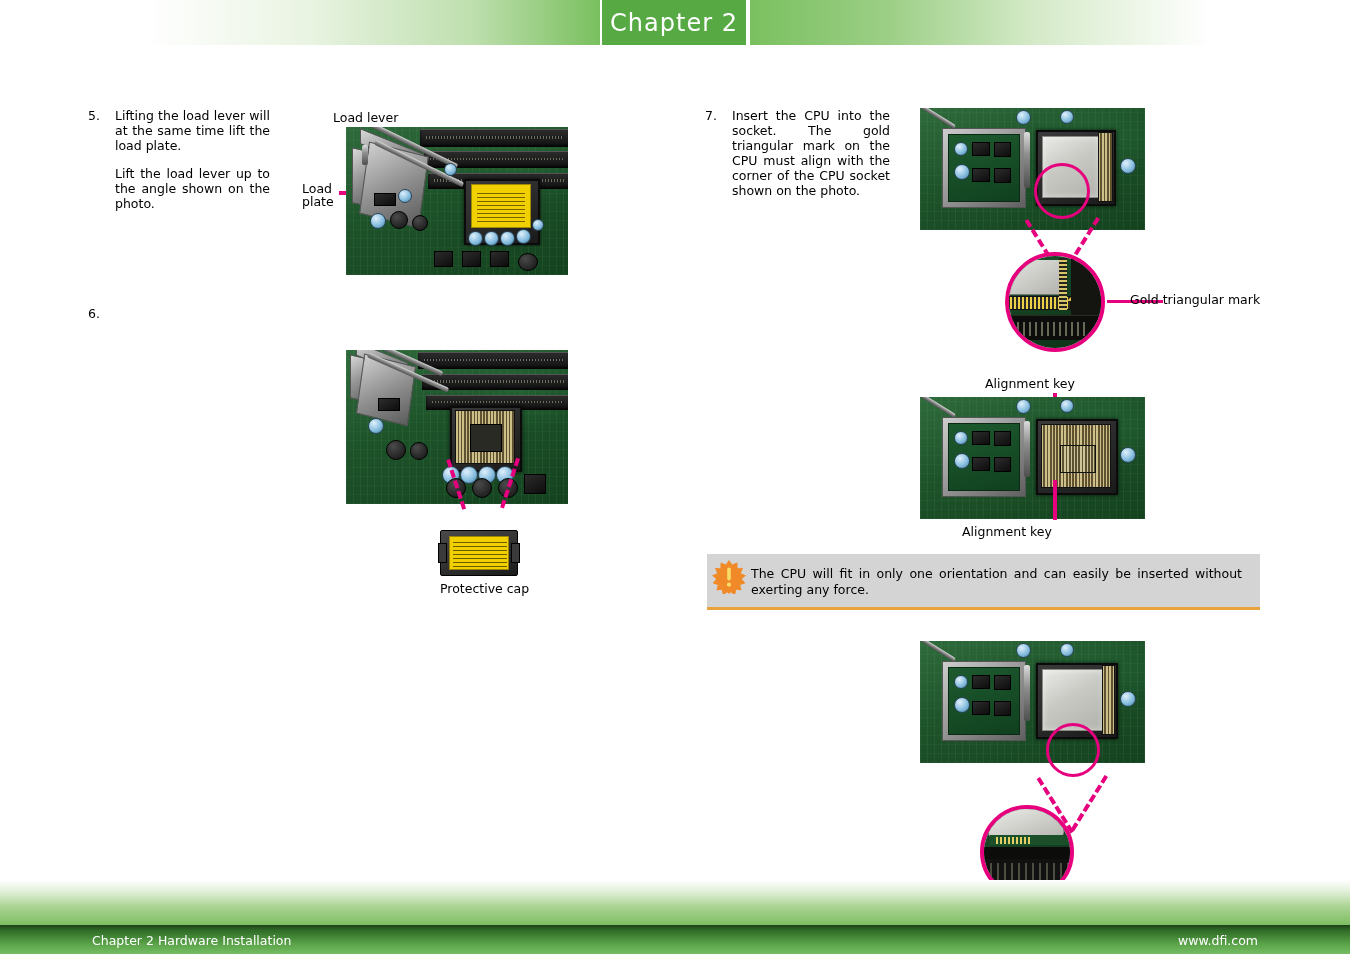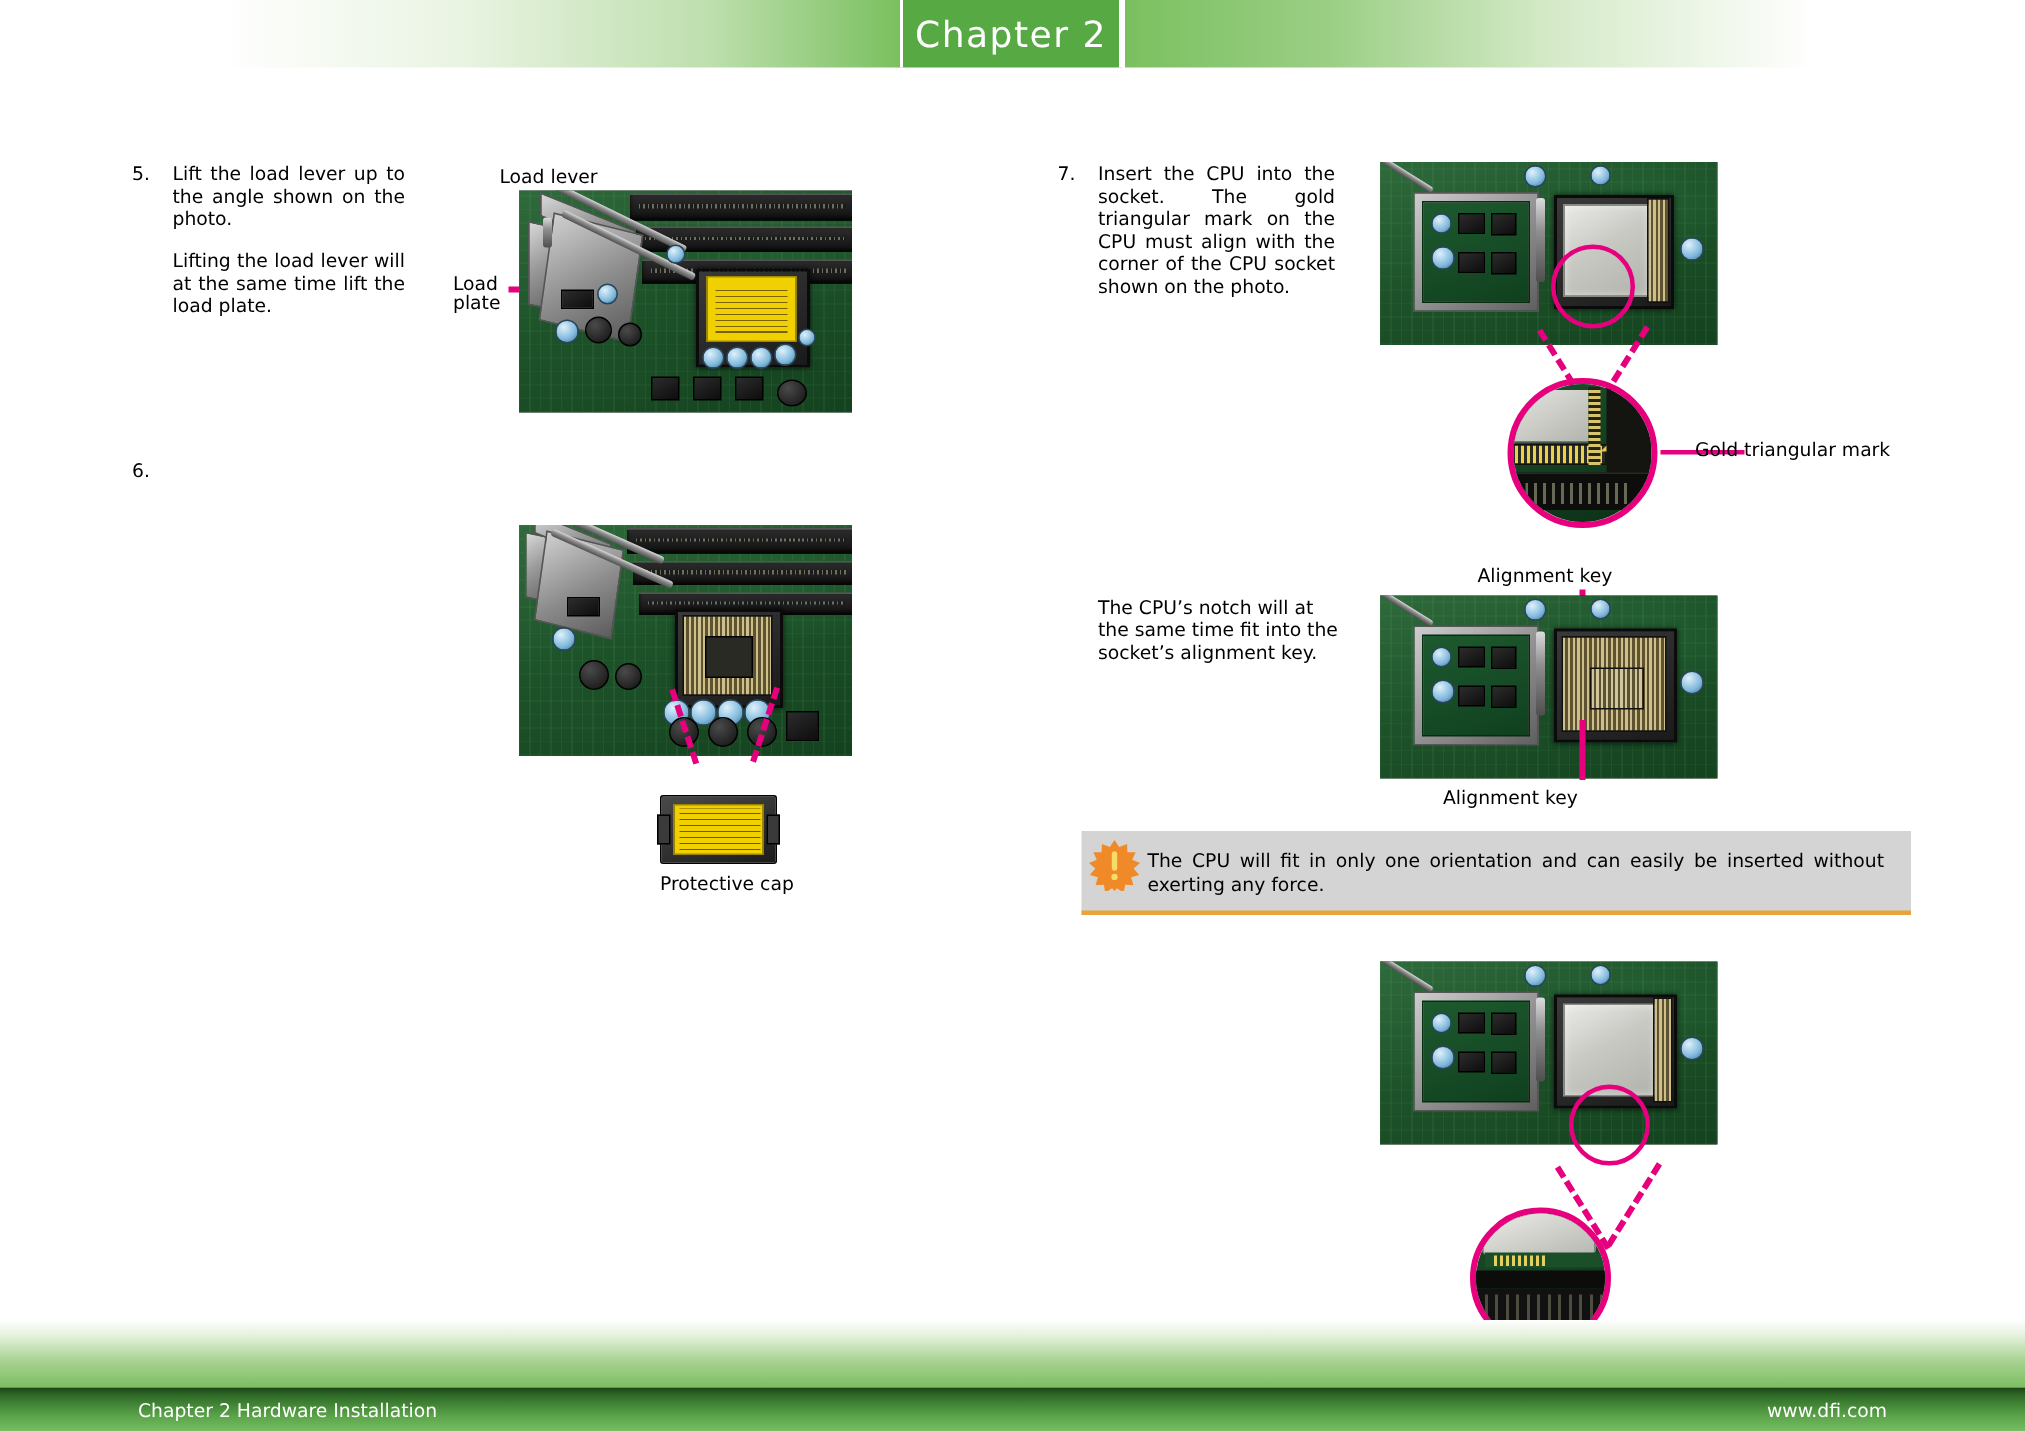--- a/index.html
+++ b/index.html
@@ -281,22 +281,22 @@
   <div class="header-tab">Chapter 2</div>
 </div>
 
 <div class="page">
 
   <div class="col-left">
 
     <div class="step" style="left:88px; top:63px; width:182px;">
       <span class="num">5.</span>
       <div class="body">
+        <p>Lifting the load lever will at the same time lift the load plate.</p>
         <p>Lift the load lever up to the angle shown on the photo.</p>
-        <p>Lifting the load lever will at the same time lift the load plate.</p>
       </div>
     </div>
 
     <div class="step" style="left:88px; top:261px; width:180px;">
       <span class="num">6.</span>
     </div>
 
     <div class="label" style="left:333px; top:66px;">Load lever</div>
     <div class="leader-v" style="left:360px; top:83px; width:4px; height:32px;"></div>
 
@@ -418,23 +418,20 @@
       <div style="position:absolute; left:-4px; top:40px; width:64px; height:12px; background:repeating-linear-gradient(90deg,#e9d24a 0 2px,#2a2a22 2px 4px); border:1px solid #111;"></div>
       <div style="position:absolute; left:58px; top:34px; width:0; height:0; border-left:11px solid transparent; border-bottom:11px solid #e6c34a;"></div>
       <div style="position:absolute; left:50px; top:2px; width:8px; height:52px; background:repeating-linear-gradient(0deg,#d8c46a 0 2px,#23231c 2px 4px);"></div>
       <div style="position:absolute; left:62px; top:2px; right:0; height:64px; background:#141410;"></div>
       <div style="position:absolute; left:0; bottom:8px; width:100%; height:24px; background:#0d0d0b; border-top:1px solid #2a2a22;"></div>
       <div style="position:absolute; left:8px; bottom:12px; width:70px; height:14px; background:repeating-linear-gradient(90deg,#8f8f78 0 2px, #0d0d0b 2px 6px); opacity:.7;"></div>
     </div>
     <div class="leader-h" style="left:447px; top:255px; width:56px; height:3px;"></div>
     <div class="label" style="left:470px; top:248px;">Gold triangular mark</div>
 
-    <div class="plaintext" style="left:72px; top:352px; width:160px;">
-      <p>The CPU’s notch will at the same time fit into the socket’s alignment key.</p>
-    </div>
 
     <div class="label" style="left:325px; top:332px;">Alignment key</div>
     <div class="leader-v" style="left:393px; top:348px; width:4px; height:40px;"></div>
 
     <div class="photo" style="left:260px; top:352px; width:225px; height:122px;">
       <div class="pcb"></div>
       <div class="plate" style="left:22px; top:20px; width:82px; height:78px; background:linear-gradient(140deg,#cdcdcd,#8f8f8f 55%,#5f5f5f);"></div>
       <div style="position:absolute; left:28px; top:26px; width:70px; height:66px; background:linear-gradient(160deg,#1d5a2e,#10401f); border:1px solid #0a2a13;"></div>
       <div class="cap-ring" style="left:34px; top:34px; width:12px; height:12px;"></div>
       <div class="cap-ring" style="left:34px; top:56px; width:14px; height:14px;"></div>
@@ -448,21 +445,21 @@
       <div class="socket-pins" style="left:121px; top:27px; width:68px; height:62px;"></div>
       <div style="position:absolute; left:140px; top:48px; width:34px; height:26px; background:repeating-linear-gradient(90deg,#cfc49a 0 1.5px,#5b5232 1.5px 3.2px); border:1px solid #111;"></div>
       <div class="cap-ring" style="left:200px; top:50px; width:14px; height:14px;"></div>
       <div class="cap-ring" style="left:96px; top:2px; width:13px; height:13px;"></div>
       <div class="cap-ring" style="left:140px; top:2px; width:12px; height:12px;"></div>
     </div>
 
     <div class="leader-v" style="left:393px; top:435px; width:4px; height:40px;"></div>
     <div class="label" style="left:302px; top:480px;">Alignment key</div>
 
-    <div class="warnbox" style="left:47px; top:509px; width:553px; height:56px;margin-left:14px;">
+    <div class="warnbox" style="left:47px; top:509px; width:553px; height:56px;">
       <div class="warn-icon">
         <svg width="34" height="34" viewBox="0 0 34 34" aria-hidden="true">
           <polygon points="17,0 20.1,4.6 25.4,2.6 25.6,8.2 31.1,8.1 28.8,13.2 34,15.4 29.8,19 33.4,23.3 28.1,24.9 29.6,30.2 24.1,29.8 23.2,35.2 18.6,32.2 17,34 15.4,32.2 10.8,35.2 9.9,29.8 4.4,30.2 5.9,24.9 0.6,23.3 4.2,19 0,15.4 5.2,13.2 2.9,8.1 8.4,8.2 8.6,2.6 13.9,4.6" fill="#f08a28"></polygon>
           <rect x="15.2" y="7.5" width="3.6" height="13" rx="1.8" fill="#f8dc6a"></rect>
           <circle cx="17" cy="24.6" r="2.1" fill="#f8dc6a"></circle>
         </svg>
       </div>
       <div class="warn-text">The CPU will fit in only one orientation and can easily be inserted without exerting any force.</div>
     </div>
 

